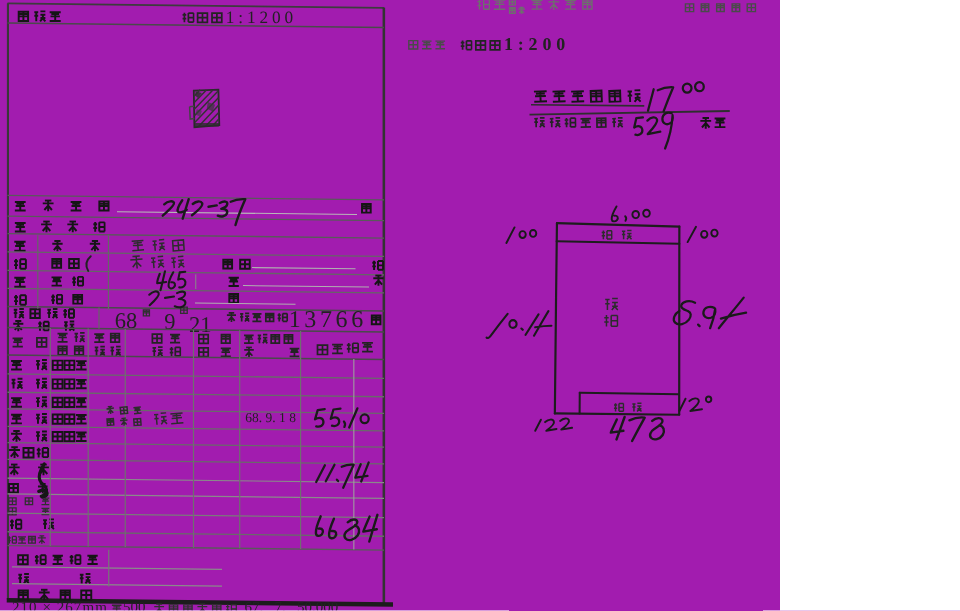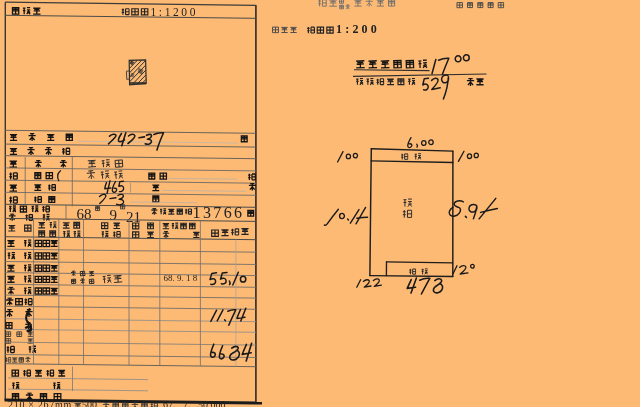--- a/index.html
+++ b/index.html
@@ -1,14 +1,14 @@
 <!DOCTYPE html>
 <html><head><meta charset="utf-8"><title>doc</title><style>
 html,body{margin:0;padding:0;background:#fff}
-#doc{position:relative;width:640px;height:407px;background:#fdba74;overflow:hidden}
+#doc{position:relative;width:520px;height:407px;background:#a21caf;overflow:hidden}
 .k{stroke:#232323;stroke-width:1.15px;fill:none}
 .kb{stroke:#151515;stroke-width:1.3px;fill:none}
 .kf{stroke:#6e6e6e;stroke-width:0.9px;fill:none}
 .kg{stroke:#4a4a4a;stroke-width:0.95px;fill:none}
 .kt{stroke:#303030;stroke-width:0.85px;fill:none}
 .hw{stroke:#2c2c2c;stroke-width:1.0px;fill:none}
 </style></head><body>
 <div id="doc">
 <svg width="640" height="407" viewBox="0 0 640 407">
 <defs>

